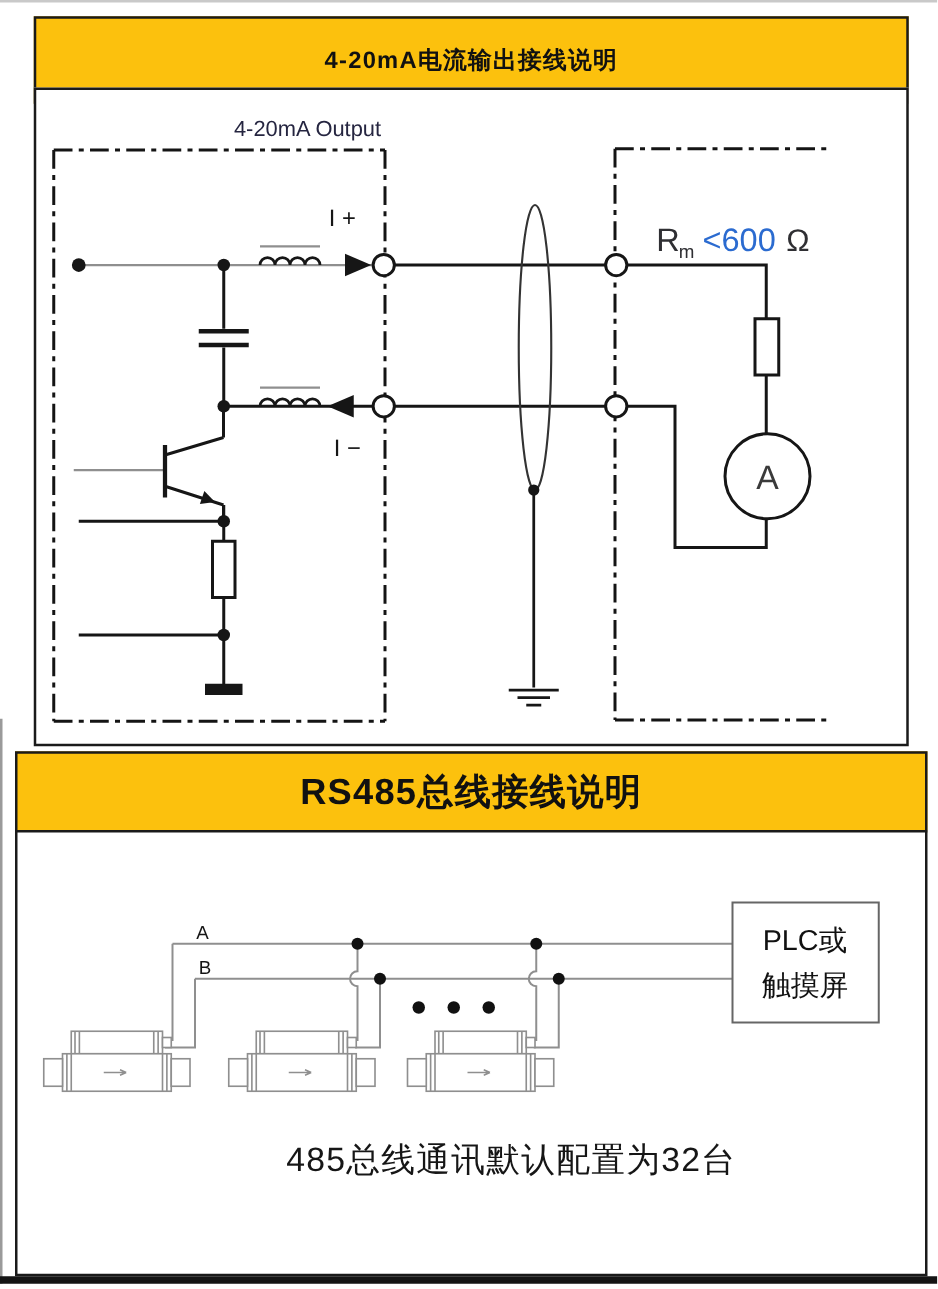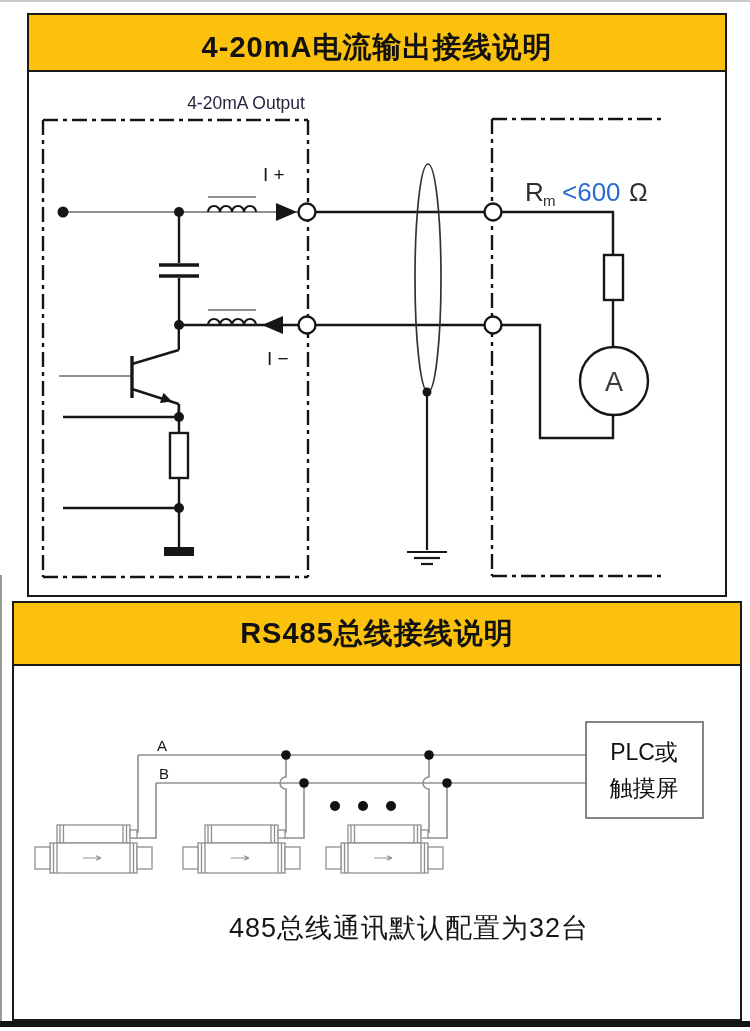--- a/index.html
+++ b/index.html
@@ -8,21 +8,21 @@
     font-family:"Liberation Sans","DejaVu Sans",sans-serif;
   }
   .photo-edge-top{position:absolute;left:0;top:0;width:750px;height:2px;background:#c9c9c9;}
   .photo-edge-bottom{position:absolute;left:0;top:1021px;width:750px;height:6px;background:#141414;}
   .photo-edge-left{position:absolute;left:0;top:575px;width:2px;height:452px;background:#9a9a9a;}
   .banner{
     position:absolute;box-sizing:border-box;border:2px solid #1a1a1a;background:#FCC10D;
     display:flex;align-items:center;justify-content:center;
     color:#111;font-weight:bold;letter-spacing:1px;
   }
-  .banner1{left:27px;top:13px;width:700px;height:70px;font-size:29px;}
+  .banner1{left:27px;top:13px;width:700px;height:70px;font-size:19px;}
   .banner2{left:12px;top:601px;width:730px;height:65px;font-size:29px;align-items:center;}
   .panel{
     position:absolute;box-sizing:border-box;border:2px solid #1a1a1a;background:#ffffff;
   }
   .panel1{left:27px;top:70px;width:700px;height:527px;}
   .panel2{left:12px;top:664px;width:730px;height:357px;}
   .panel svg{position:absolute;left:0;top:0;}
   .caption{
     position:absolute;left:0;right:0;top:244px;text-align:center;
     transform:translateX(32px);

